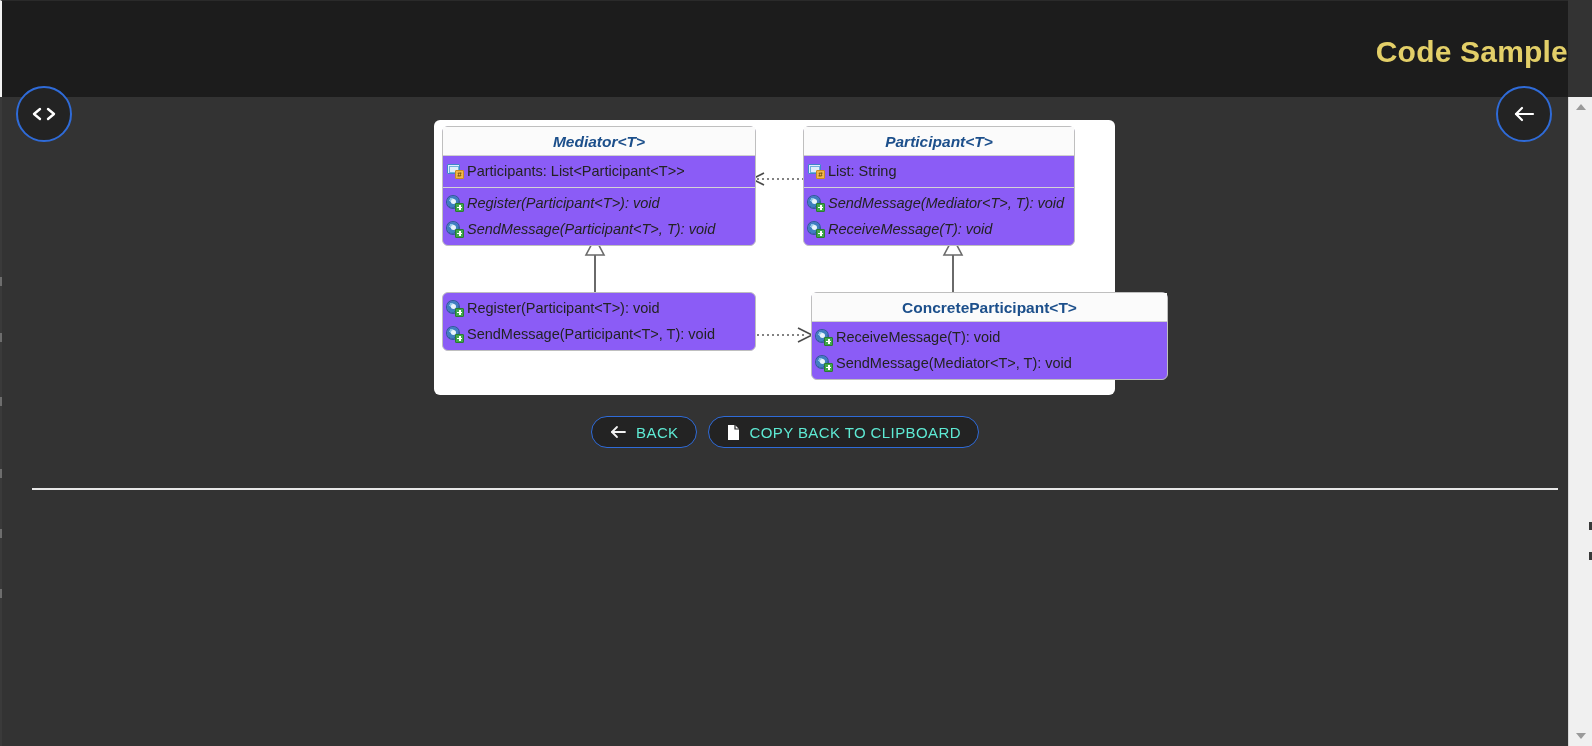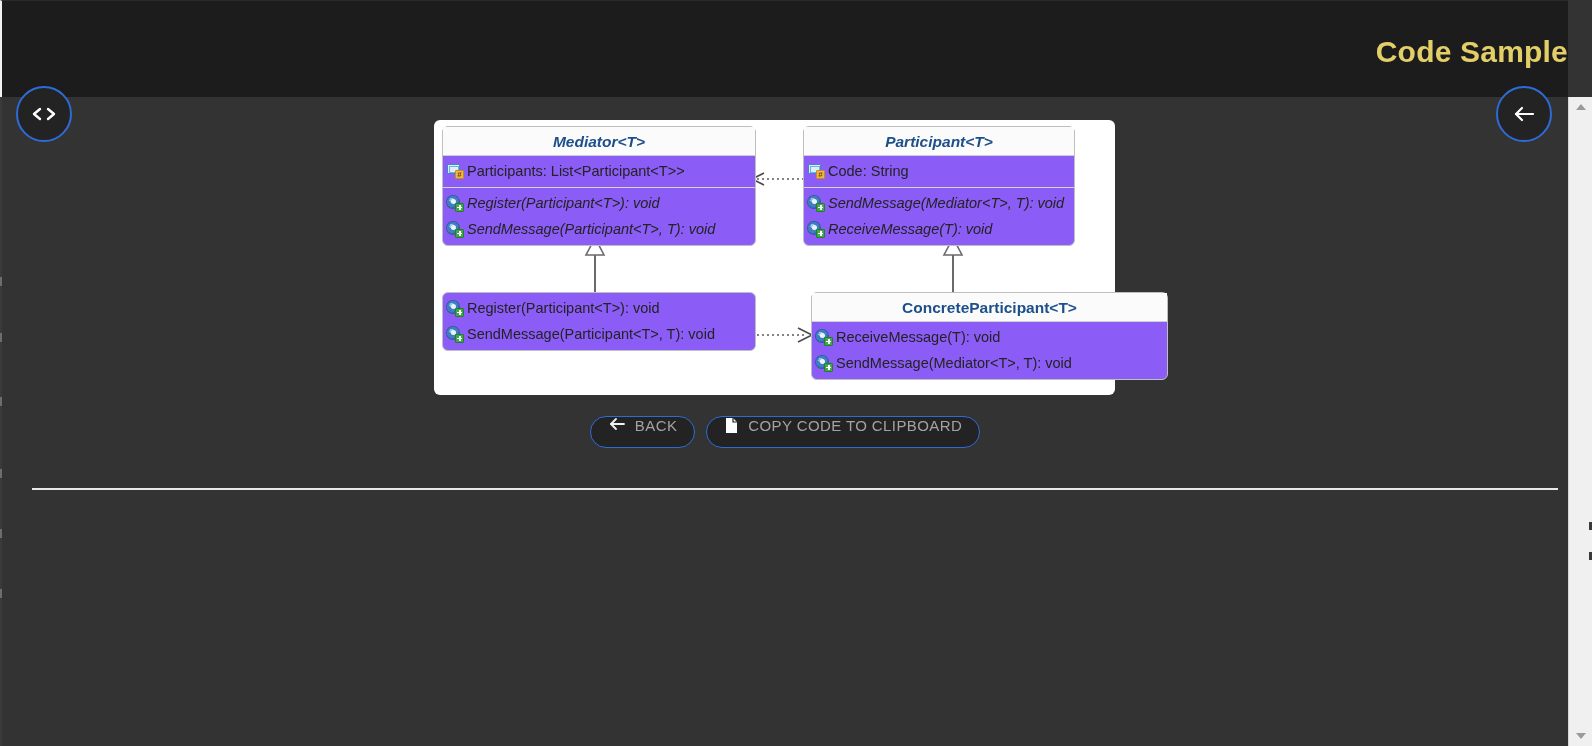--- a/index.html
+++ b/index.html
@@ -207,28 +207,28 @@
   .actions {
     position: absolute;
     left: 0; top: 319px;
     width: 1566px;
     display: flex;
     justify-content: center;
     gap: 11px;
   }
   .btn {
     display: inline-flex;
-    align-items: flex-start;
+    align-items: center;
     gap: 9px;
     height: 32px;
     padding: 0 17px;
     border-radius: 18px;
     background: #232323;
     border: 1.5px solid #2f6bd8;
-    color: #a3a3a3;
+    color: #5eead4;
     font-size: 15px;
     letter-spacing: 0.4px;
     cursor: pointer;
     font-family: "Liberation Sans", sans-serif;
   }
   .btn svg { display: block; flex: 0 0 auto; }
 
   
   .divider {
     position: absolute;
@@ -362,21 +362,21 @@
         </div>
 
         <div class="uml-box" style="left:369px; top:6px; width:272px;">
           <div class="uml-title abstract">Participant&lt;T&gt;</div>
           <div class="uml-section">
             <div class="uml-row">
               <span class="ico ico-prop">
                 <span class="win"></span>
                   <span class="badge">#</span>
               </span>
-              <span>Code: String</span>
+              <span>List: String</span>
             </div>
           </div>
           <div class="uml-section">
             <div class="uml-row italic">
               <span class="ico ico-meth">
                 <span class="gear"></span>
                   <span class="badge"></span>
               </span>
               <span>SendMessage(Mediator&lt;T&gt;, T): void</span>
             </div>
@@ -443,21 +443,21 @@
         <span>BACK</span>
       </div>
 
       <div class="btn">
         <span>
           <svg width="15" height="17" viewBox="0 0 15 17">
             <path d="M2 1 H9 L13 5 V16 H2 Z" fill="#ffffff"></path>
             <path d="M9 1 V5 H13" fill="none" stroke="#232323" stroke-width="1.2"></path>
           </svg>
         </span>
-        <span>COPY CODE TO CLIPBOARD</span>
+        <span>COPY BACK TO CLIPBOARD</span>
       </div>
     </div>
 
     <div class="divider"></div>
 
   </div>
 
   <div class="scrollbar">
     <div class="sb-btn sb-up">
       <span class="sb-arrow up"></span>

